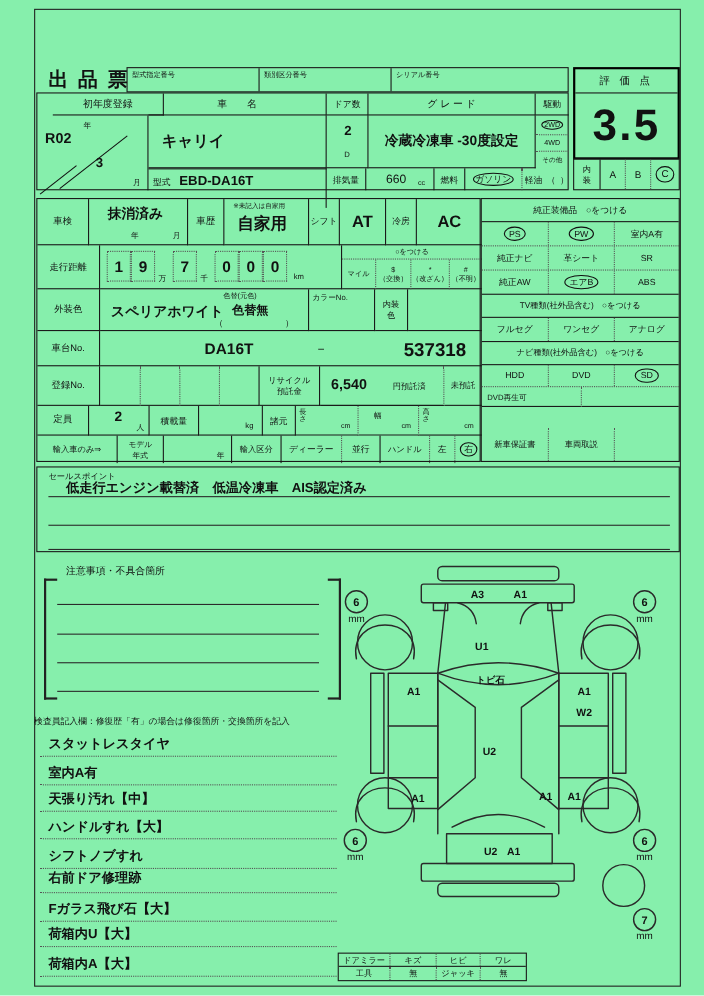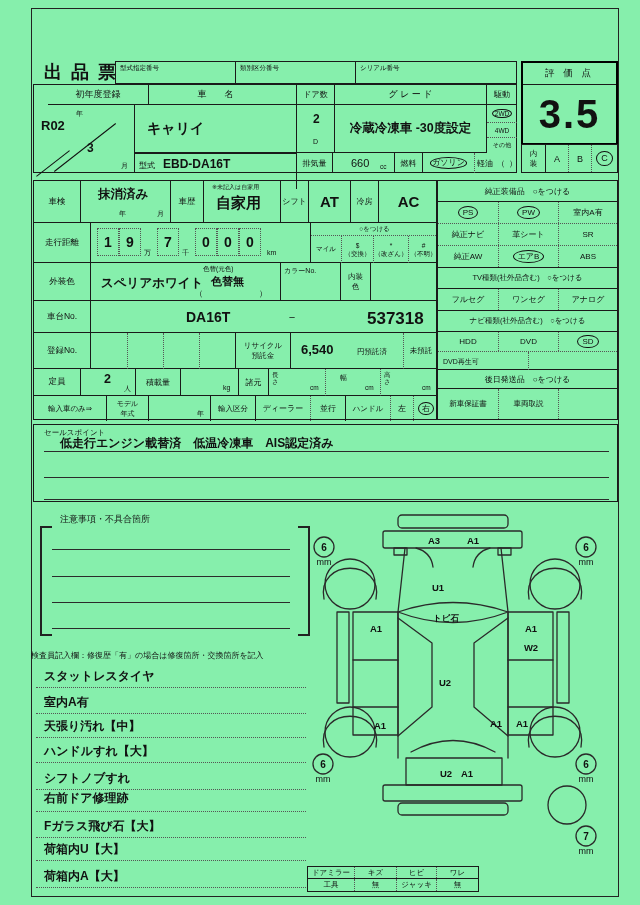--- a/index.html
+++ b/index.html
@@ -258,21 +258,20 @@
       <div class="cc" style="width:60px;font-size:8px">HDD</div>
       <div class="cc bld" style="width:60px;font-size:8px">DVD</div>
       <div class="cc bld" style="flex:1;font-size:8px">
           <span class="circ">SD</span>
         </div>
     </div>
     <div class="abs bb" style="left:0;top:171px;width:179px;height:18px">
       <span class="abs" style="left:5px;top:5px;font-size:7px">DVD再生可</span>
       <span class="abs bld" style="left:90px;top:0;height:18px"></span>
     </div>
-    <div class="abs bb cc" style="left:0;top:189px;width:179px;height:19px;font-size:8px">後日発送品　○をつける</div>
     <div class="abs" style="left:0;top:208px;width:179px;height:30px;display:flex">
       <div class="cc" style="width:60px;font-size:7.5px">新車保証書</div>
       <div class="cc bld" style="width:60px;font-size:7.5px">車両取説</div>
       <div class="bld" style="flex:1"></div>
     </div>
   </div>
 
   <div class="abs" style="left:33px;top:424px;width:585px;height:78px;border:1px solid #1a1a1a">
     <span class="abs" style="left:10px;top:3px;font-size:7.5px">セールスポイント</span>
     <span class="abs bold" style="left:26px;top:10px;font-size:12px">低走行エンジン載替済　低温冷凍車　AIS認定済み</span>

